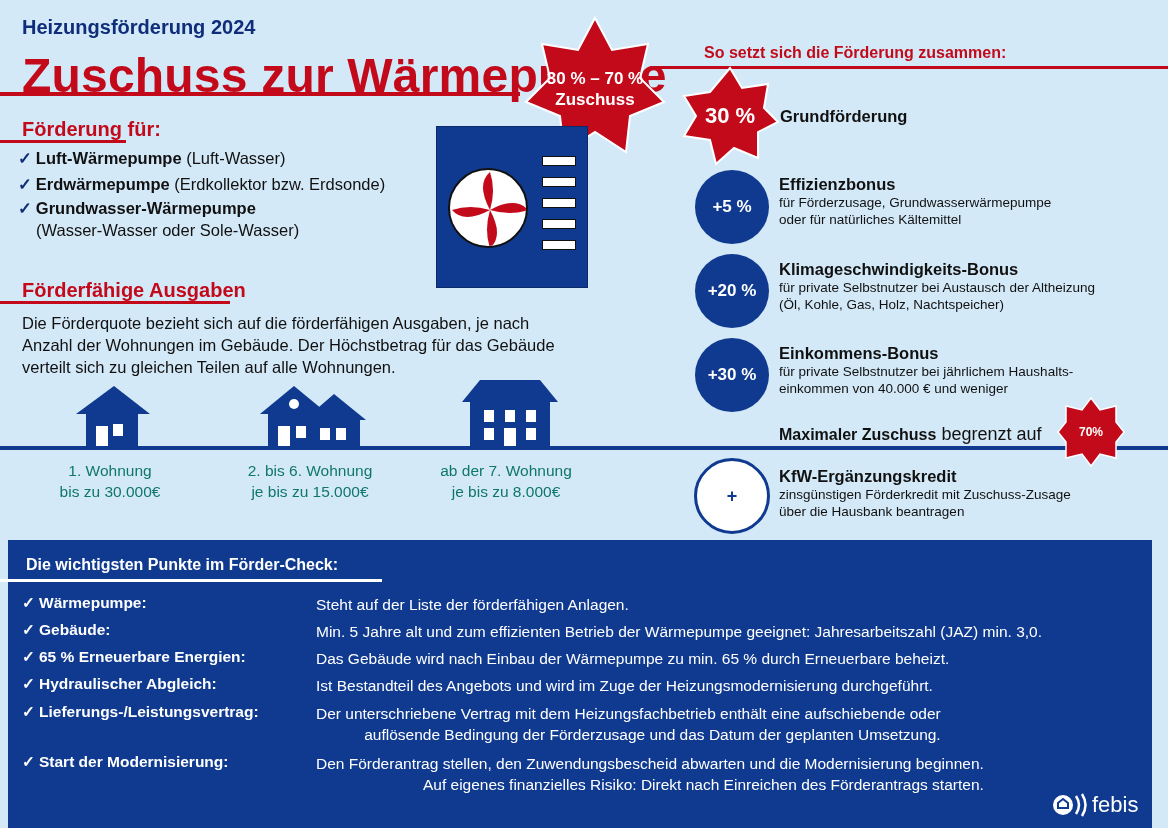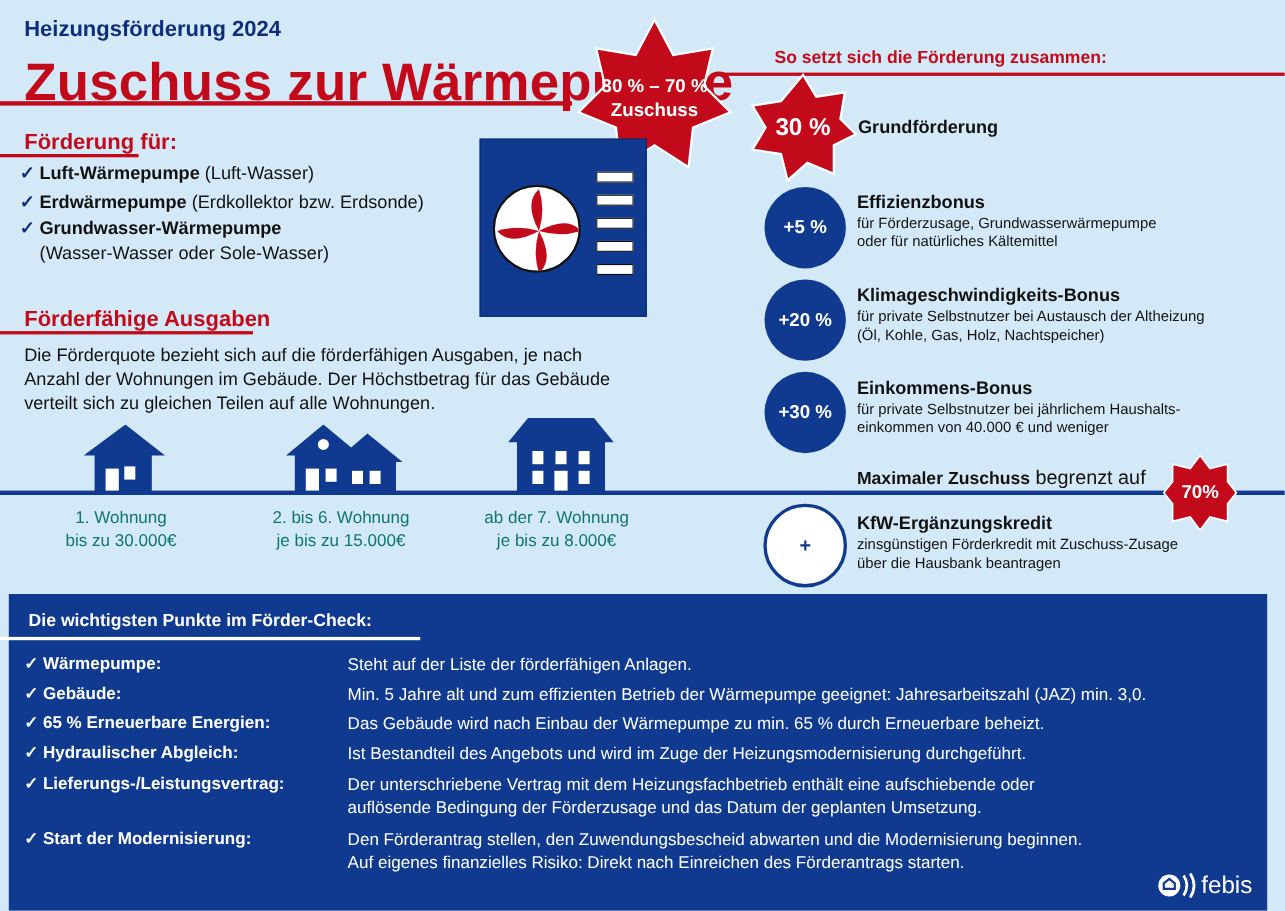--- a/index.html
+++ b/index.html
@@ -48,21 +48,21 @@
 
   
   .house-label { font-size: 15.5px; line-height: 21px; text-align: center; color: #0f766e; }
   .ground { left: 0; top: 446px; width: 1168px; height: 4px; background: #0f3a8f; }
 
   
   .panel { left: 8px; top: 540px; width: 1144px; height: 288px; background: #0f3a8f; color: #fff; }
   .panel-head { left: 26px; top: 556px; font-size: 16px; font-weight: bold; color: #fff; }
   .panel-rule { left: 0; top: 579px; width: 382px; height: 3px; background: #fff; }
   .row-label { font-size: 15.5px; font-weight: bold; color: #fff; white-space: nowrap; }
-  .row-val { font-size: 15.5px; line-height: 21px; color: #fff; }
+  .row-val { font-size: 15.5px; line-height: 21px; color: #fff; text-align: right; }
   .logo { left: 1052px; top: 792px; font-size: 22px; color: #fff; display: flex; align-items: center; gap: 4px; }
 </style>
 </head>
 <body>
 
 <div class="abs kicker">Heizungsförderung 2024</div>
 <div class="abs title">Zuschuss zur Wärmepumpe</div>
 <div class="abs title-rule"></div>
 
 <div class="abs star" style="left:522px; top:14px; width:146px; height:150px; font-size:17px; line-height:21px;">
@@ -182,21 +182,21 @@
 <div class="abs circle" style="left:695px; top:338px;">+30 %</div>
 <div class="abs" style="left:779px; top:344px;">
   <div class="bonus-title">Einkommens-Bonus</div>
   <div class="bonus-desc">für private Selbstnutzer bei jährlichem Haushalts-</div>
   <div class="bonus-desc">einkommen von 40.000 € und weniger</div>
 </div>
 
 <div class="abs" style="left:779px; top:424px; font-size:16px;">
   <b>Maximaler Zuschuss</b><span style="font-size:18px;"> begrenzt auf</span>
 </div>
-<div class="abs star" style="left:1056px; top:412px; width:70px; height:72px; font-size:17px;">
+<div class="abs star" style="left:1056px; top:396px; width:70px; height:72px; font-size:12px;">
   <svg width="70" height="72" viewBox="0 0 70 72">
     <polygon fill="#c20a1a" stroke="#fff" stroke-width="1.5" points="35,2 44,14 60,10 60,26 68,36 60,46 60,62 44,58 35,70 26,58 10,62 10,46 2,36 10,26 10,10 26,14"></polygon>
   </svg>
   <span>70%</span>
 </div>
 
 <div class="abs circle outline" style="left:694px; top:458px; width:76px; height:76px; font-size:18px;">+</div>
 <div class="abs" style="left:779px; top:467px;">
   <div class="bonus-title">KfW-Ergänzungskredit</div>
   <div class="bonus-desc">zinsgünstigen Förderkredit mit Zuschuss-Zusage</div>

